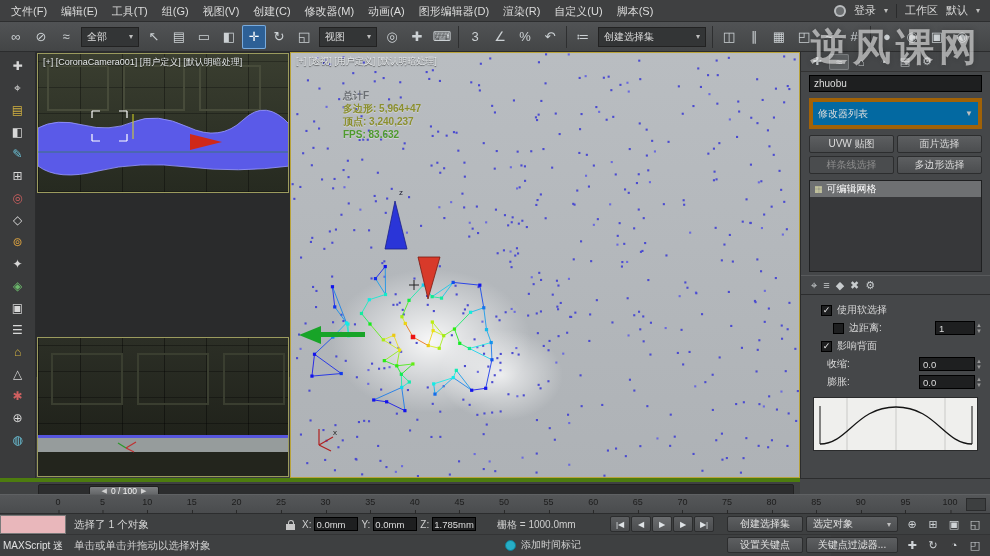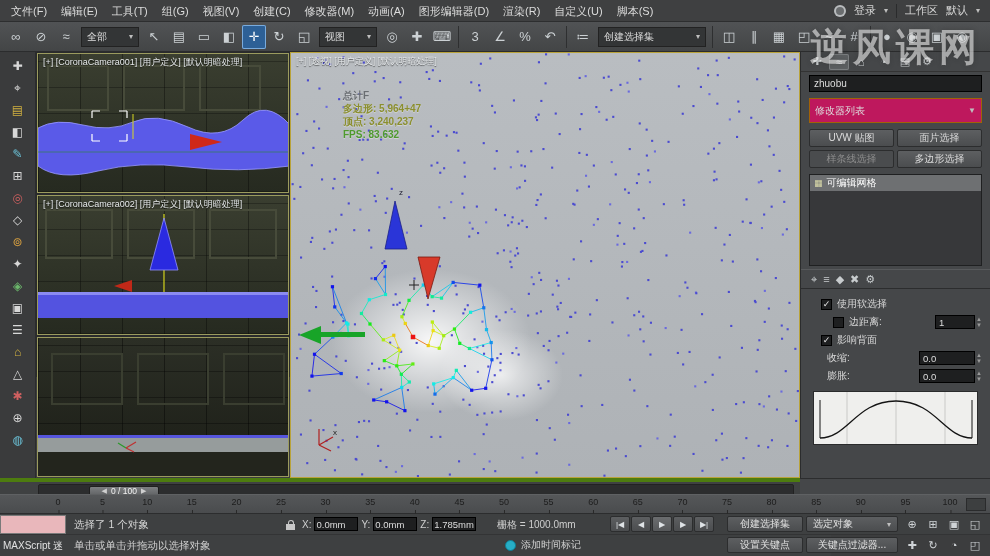--- a/index.html
+++ b/index.html
@@ -46,21 +46,21 @@
 .stats .s2,.stats .s3{color:#8b8f2e;}
 .stats .fps{color:#4f9a2e;}
 
 
 .cmd-panel{position:absolute;left:800px;top:52px;width:190px;height:426px;background:#454749;border-left:1px solid #2b2c2d;overflow:hidden;}
 .cp-tabs{height:20px;display:flex;align-items:center;gap:2px;padding:2px 6px;border-bottom:1px solid #333;}
 .cp-tab{width:20px;height:16px;display:flex;align-items:center;justify-content:center;font-size:11px;color:#c8ccce;border-radius:2px;}
 .cp-tab.active{background:#5d6062;box-shadow:inset 0 0 0 1px #7a7d7f;}
 .cp-row{padding:3px 8px;}
 .cp-name{width:100%;height:17px;background:#1e1f20;border:1px solid #000;color:#ddd;font-size:10px;padding:0 4px;}
-.cp-modlist{height:25px;background:#be185d;border:1px solid #a16207;display:flex;align-items:center;justify-content:space-between;padding:0 5px;font-size:10px;color:#ddd;}
+.cp-modlist{height:31px;background:#0369a1;border:4px solid #a16207;display:flex;align-items:center;justify-content:space-between;padding:0 5px;font-size:10px;color:#ddd;}
 .cp-grid{display:grid;grid-template-columns:1fr 1fr;gap:3px;}
 .cp-btn{height:18px;background:linear-gradient(#5d5f61,#4b4d4f);border:1px solid #2c2d2e;color:#dcdcdc;font-size:10px;display:flex;align-items:center;justify-content:center;border-radius:2px;white-space:nowrap;}
 .cp-btn.disabled{color:#8d8d8d;background:#4a4c4e;}
 .cp-stack{height:92px;background:#37383a;border:1px solid #1f2021;overflow:hidden;}
 .stack-row{height:16px;display:flex;align-items:center;gap:4px;padding:0 4px;font-size:10px;color:#fff;}
 .stack-row.selected{background:#6e7072;}
 .stack-row .sicon{font-size:9px;color:#d8d8a8;}
 .cp-stacktools{height:20px;display:flex;align-items:center;gap:6px;padding:0 10px;border-top:1px solid #585a5c;border-bottom:1px solid #2c2d2e;}
 .sticon{font-size:11px;color:#c8ccce;}
 .soft-row{display:flex;align-items:center;gap:5px;padding:2px 8px 2px 26px;font-size:10px;color:#d8d8d8;}
@@ -224,34 +224,20 @@
         <rect x="162" y="12" width="60" height="44" fill="none" stroke="#474b3a" stroke-width="2"></rect>
         <path d="M0,74 Q18,64 45,71 T95,68 T150,73 T205,66 T252,71 L252,112 Q200,119 150,113 T60,117 T0,112 Z" fill="#5a5ae8" stroke="#9a9aff" stroke-width="0.8"></path>
         <line x1="0" y1="98" x2="252" y2="98" stroke="#2a8a2a" stroke-width="0.8" opacity="0.7"></line>
         <polygon points="152,80 184,88 152,96" fill="#d02818"></polygon>
         <path d="M54,57 h8 M54,57 v7 M89,57 h-8 M89,57 v7 M54,87 h8 M54,87 v-7 M89,87 h-8 M89,87 v-7" stroke="#ffffff" stroke-width="1.2" fill="none"></path>
         <line x1="95" y1="60" x2="95" y2="85" stroke="#d8d820" stroke-width="1"></line>
       </svg>
       <div class="vplabel">[+] [CoronaCamera001] [用户定义] [默认明暗处理]</div>
     </div>
 
-    <div class="camvp" style="top:143px;">
-      <div class="cam-scene"></div>
-      <svg width="252" height="140" viewBox="0 0 252 140" style="position:absolute;inset:0;">
-        <rect x="8" y="14" width="66" height="48" fill="none" stroke="#474b3a" stroke-width="2"></rect>
-        <rect x="90" y="14" width="66" height="48" fill="none" stroke="#474b3a" stroke-width="2"></rect>
-        <rect x="172" y="14" width="66" height="48" fill="none" stroke="#474b3a" stroke-width="2"></rect>
-        <rect x="0" y="96" width="252" height="26" fill="#5353e0"></rect>
-        <rect x="0" y="96" width="252" height="3" fill="#8b8bf2"></rect>
-        <line x1="126" y1="18" x2="126" y2="96" stroke="#d8d820" stroke-width="1.2"></line>
-        <polygon points="126,22 112,74 140,74" fill="#2a2ae0" stroke="#9090ff" stroke-width="0.8"></polygon>
-        <polygon points="76,90 94,84 94,96" fill="#c02818"></polygon>
-      </svg>
-      <div class="vplabel">[+] [CoronaCamera002] [用户定义] [默认明暗处理]</div>
-    </div>
 
     <div class="camvp dark" style="top:285px;">
       <div class="cam-scene"></div>
       <svg width="252" height="140" viewBox="0 0 252 140" style="position:absolute;inset:0;">
         <rect x="14" y="16" width="70" height="50" fill="none" stroke="#3a3e30" stroke-width="2"></rect>
         <rect x="100" y="16" width="70" height="50" fill="none" stroke="#3a3e30" stroke-width="2"></rect>
         <rect x="186" y="16" width="60" height="50" fill="none" stroke="#3a3e30" stroke-width="2"></rect>
         <rect x="0" y="100" width="252" height="14" fill="#969c9c"></rect>
         <rect x="0" y="97" width="252" height="3" fill="#5555dd"></rect>
         <rect x="0" y="114" width="252" height="26" fill="#23251d"></rect>

